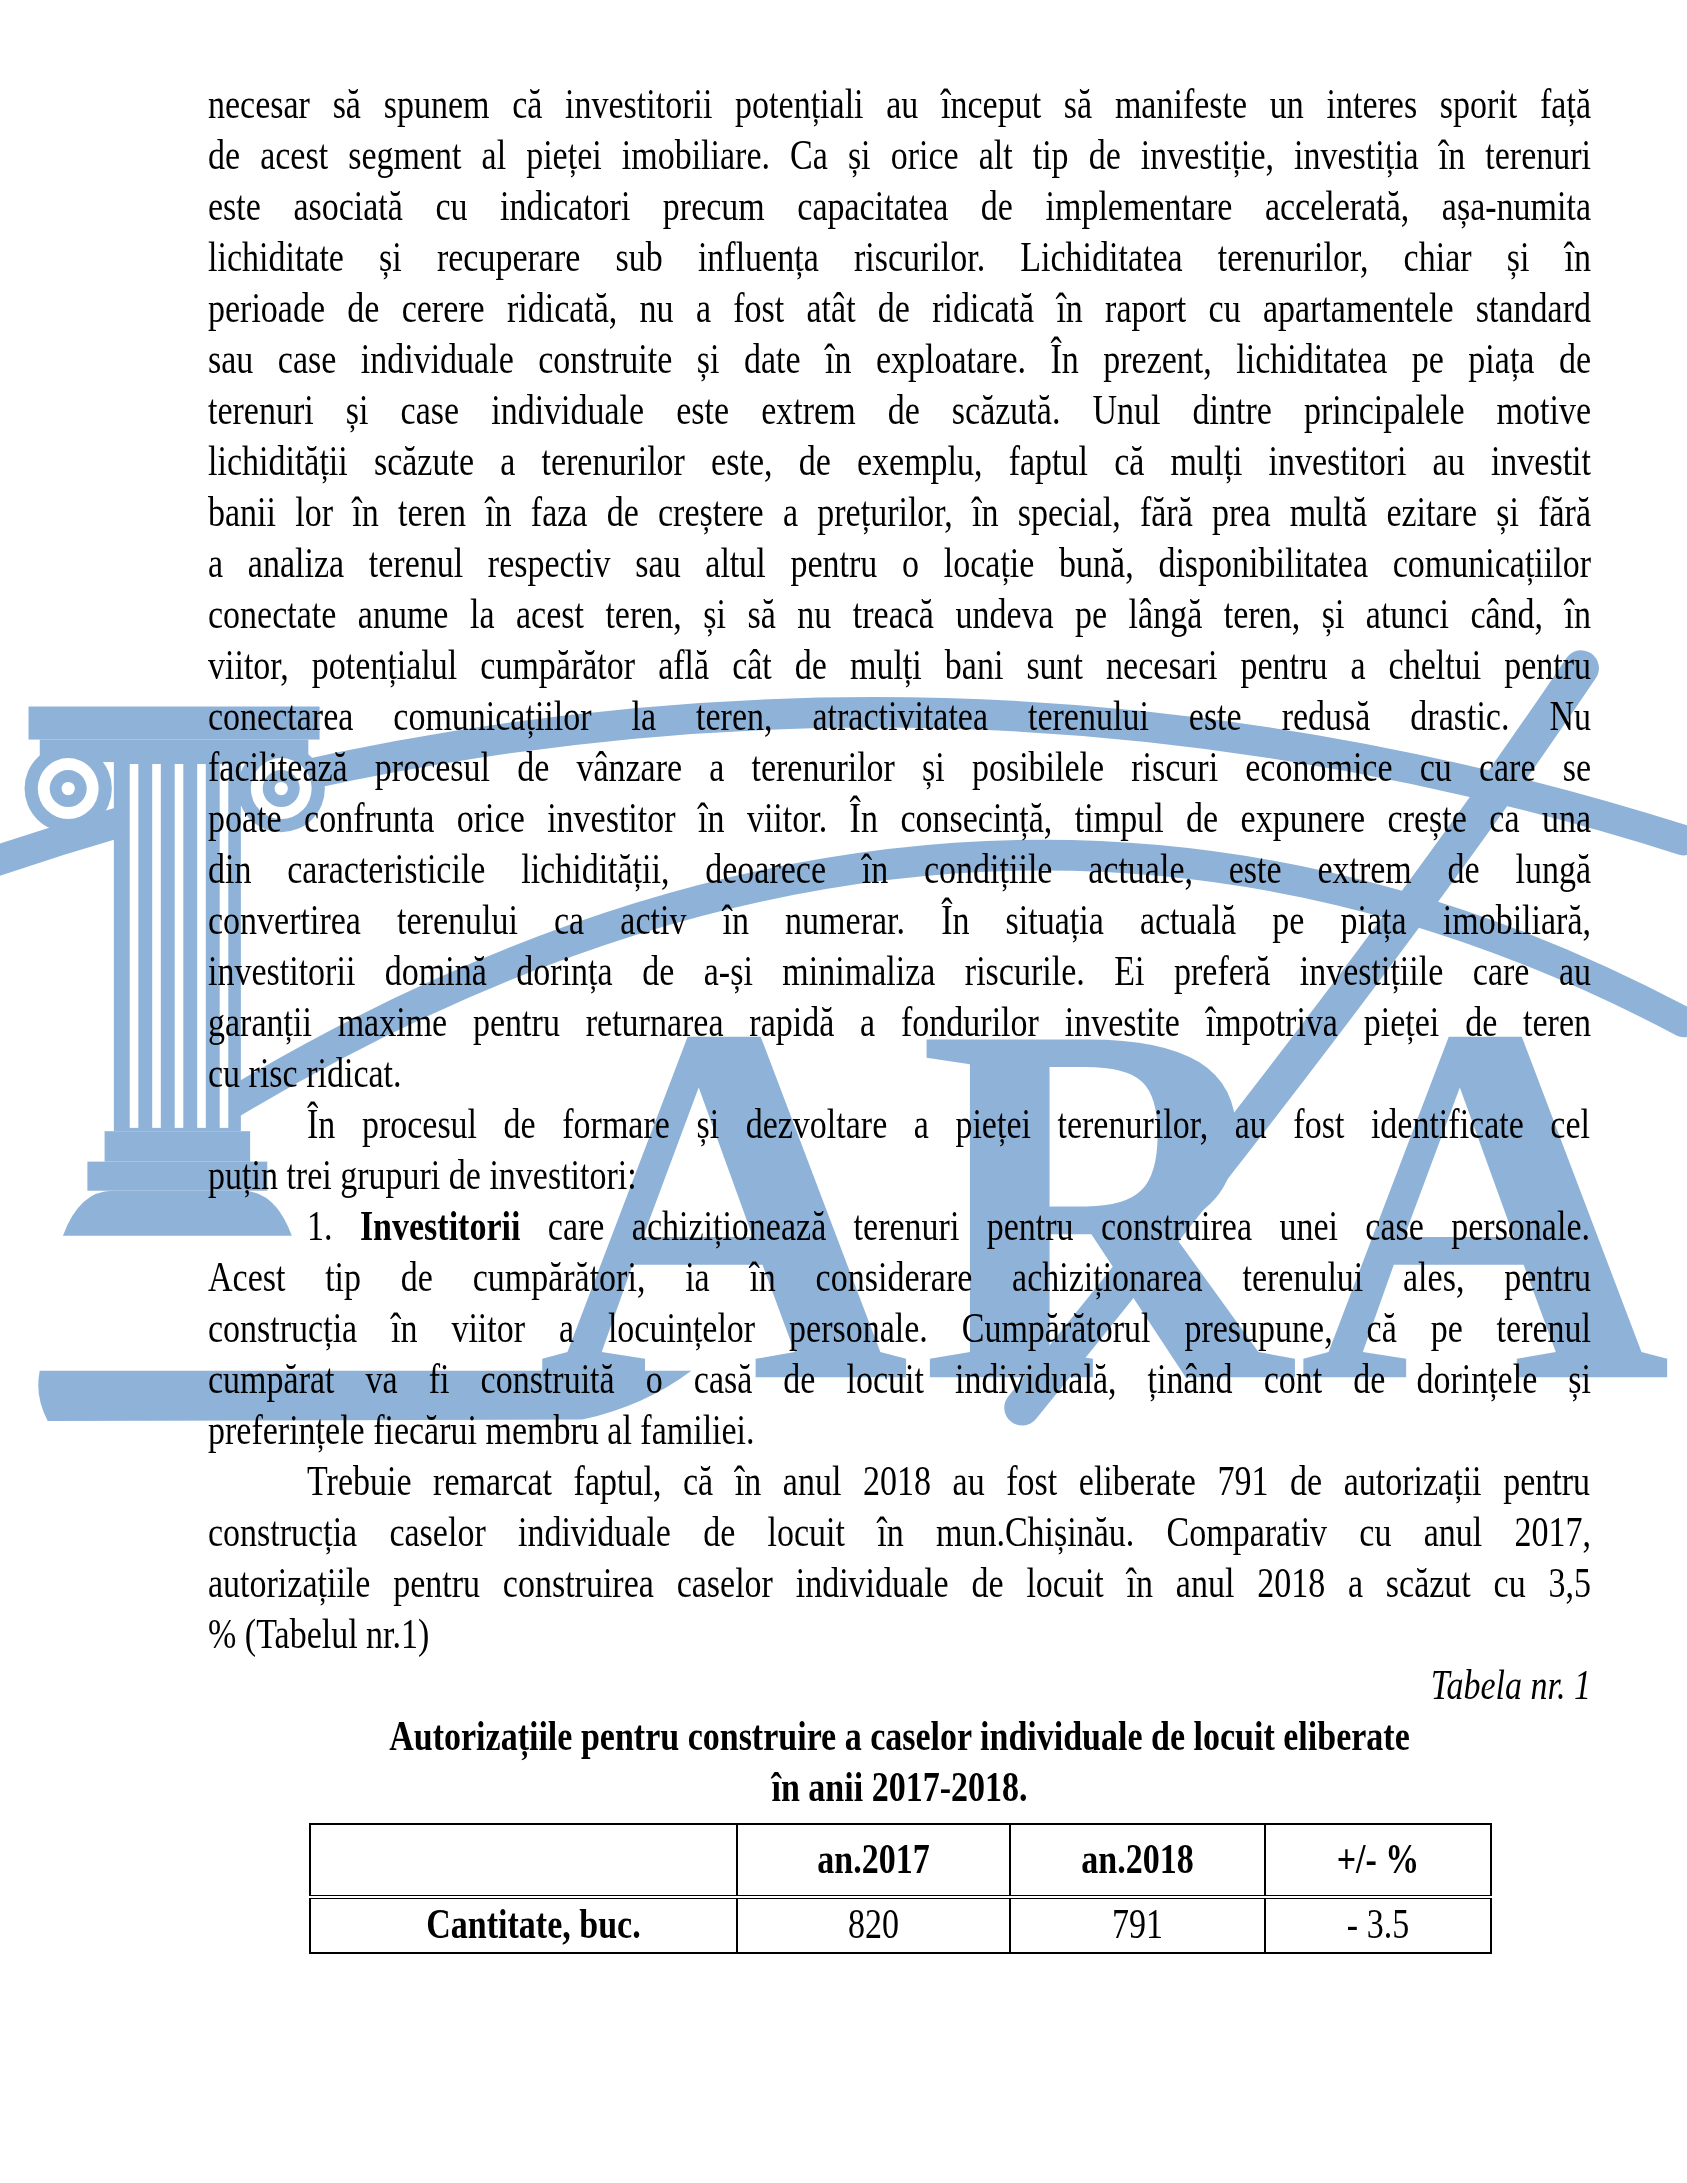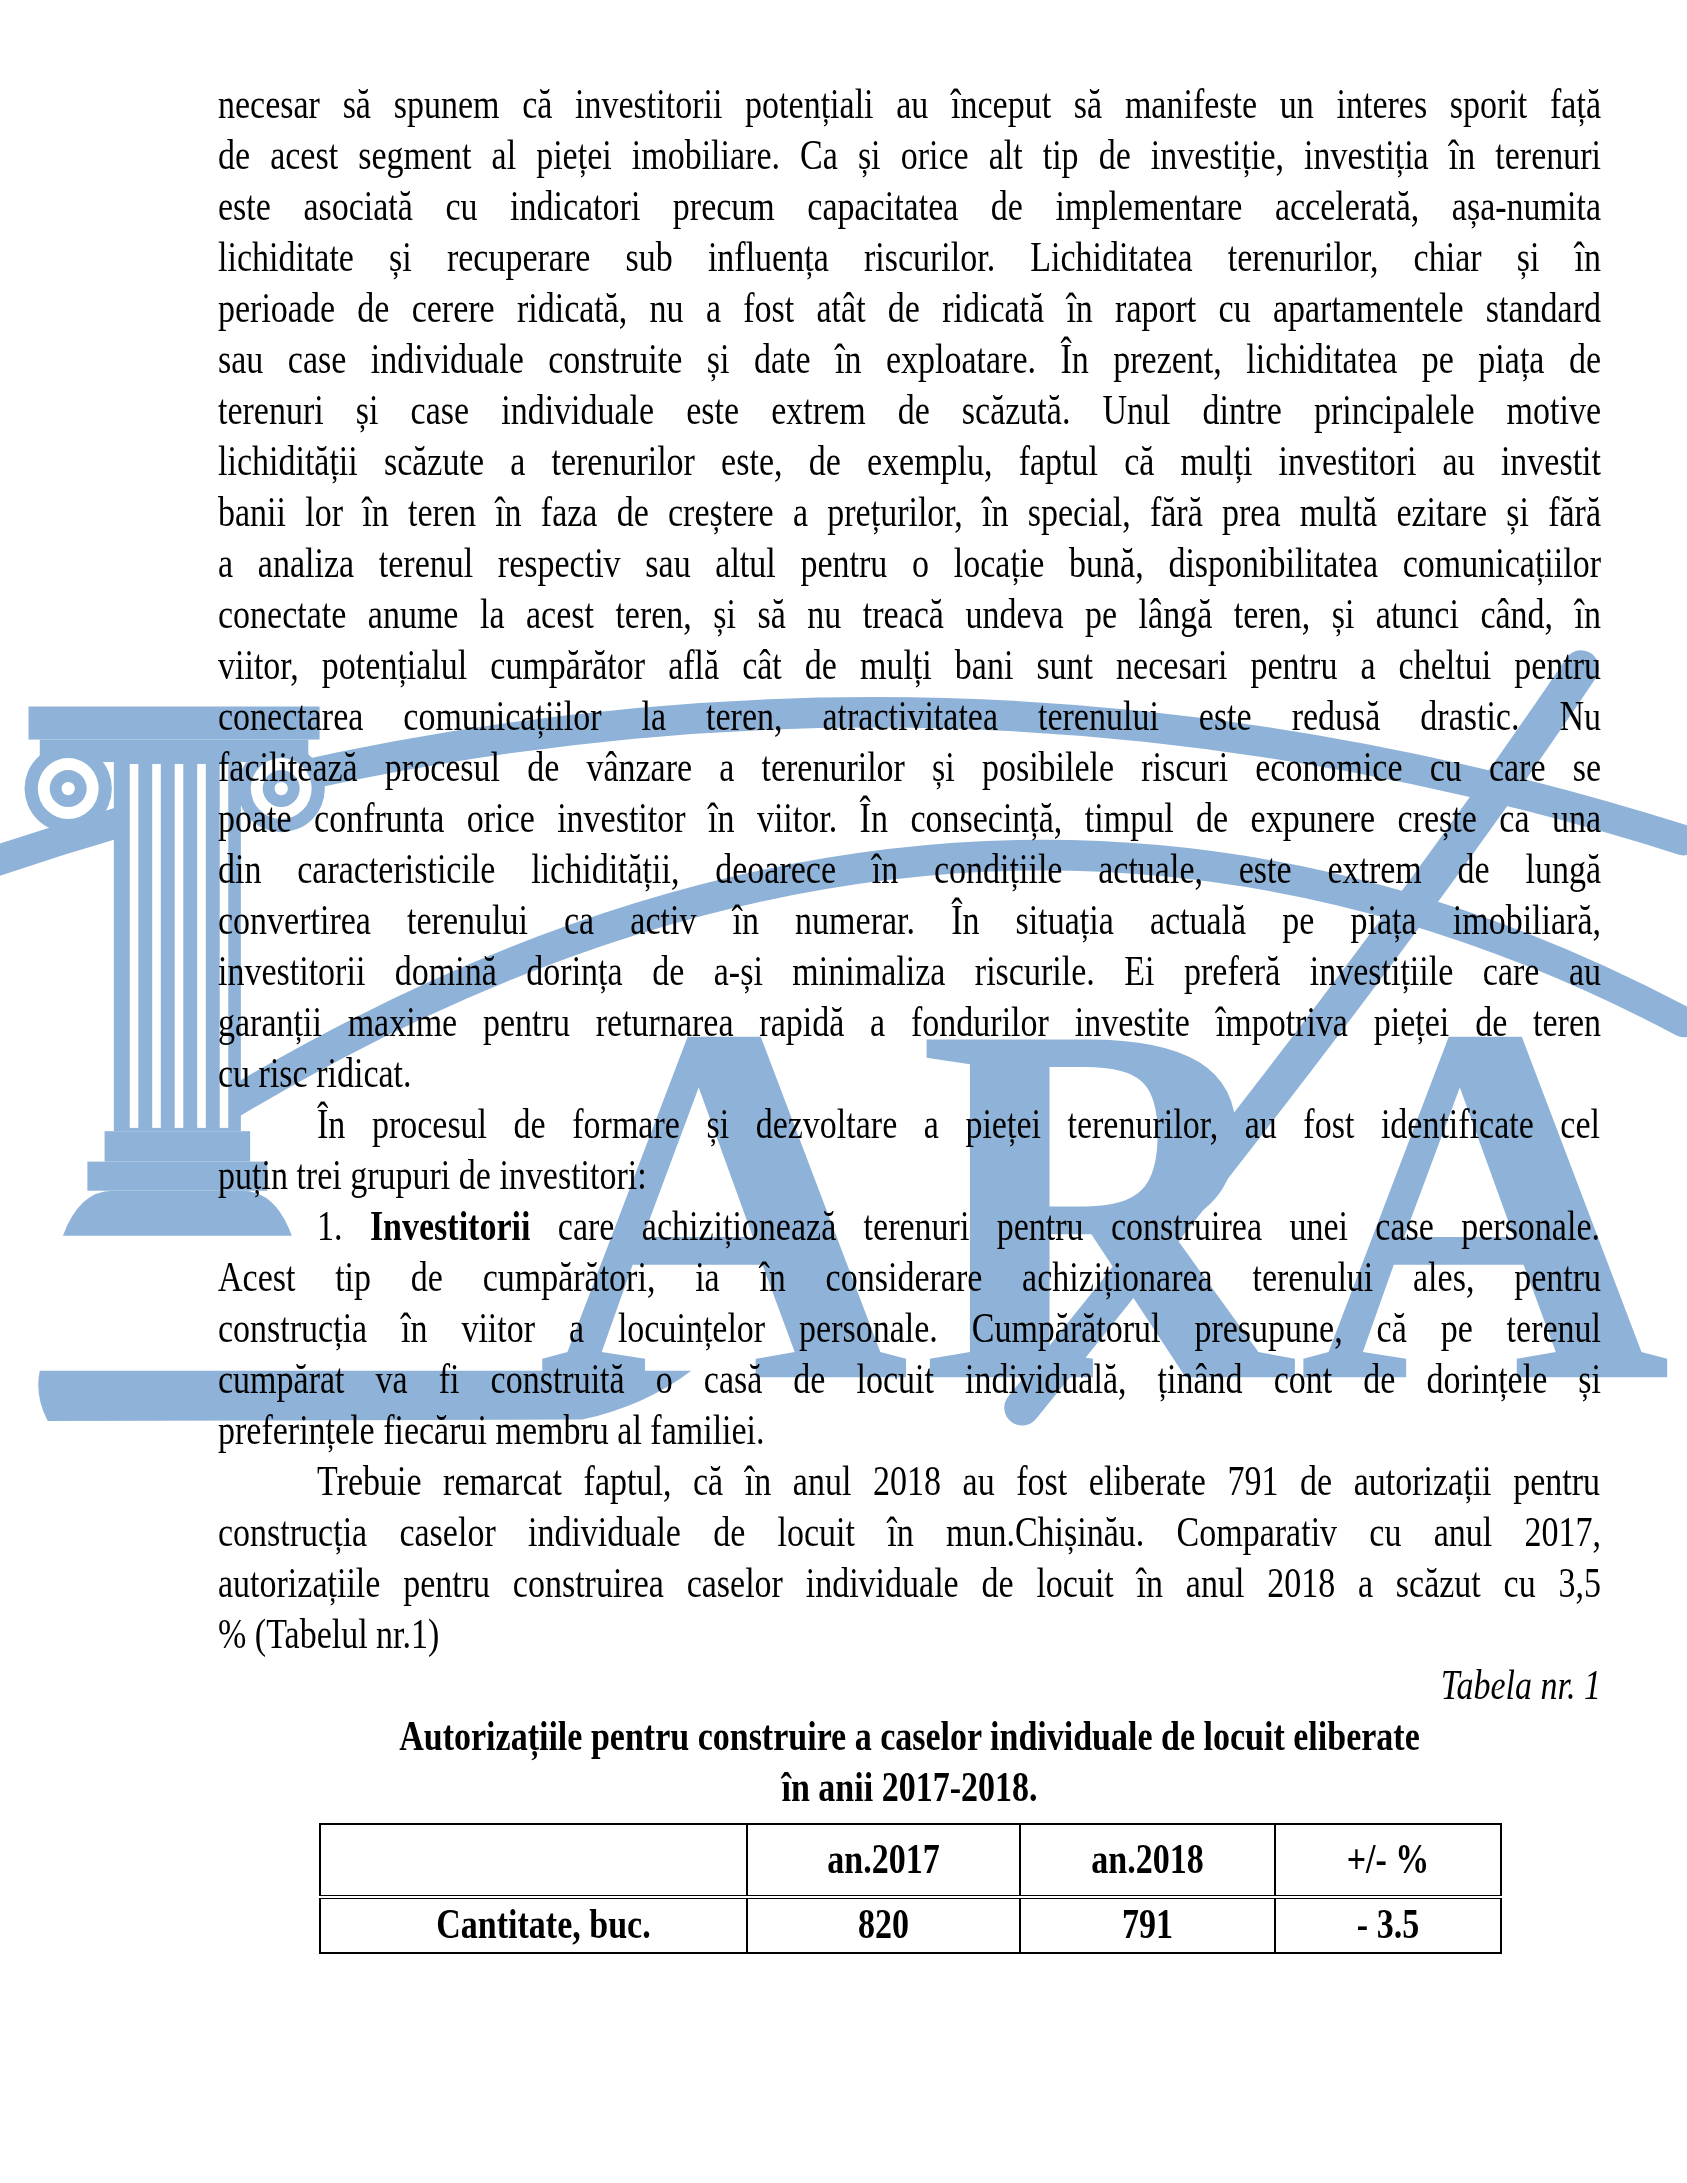--- a/index.html
+++ b/index.html
@@ -9,21 +9,21 @@
     background:#ffffff;
     overflow:hidden;
     font-family:"Liberation Serif", serif;
     color:#000;
   }
   .watermark {
     position:absolute; left:0; top:0; width:1687px; height:2183px;
     z-index:0;
   }
   .content {
-    position:absolute; left:218px; top:78px; width:1383px;
+    position:absolute; left:208px; top:78px; width:1383px;
     z-index:1;
   }
   .line {
     width:1383px; height:51px;
     font-size:34px; line-height:51px;
     text-align:justify; text-align-last:justify;
     transform:scaleY(1.22);
     white-space:normal;
   }
   .line.last { text-align:left; text-align-last:auto; }
@@ -35,21 +35,21 @@
     border-collapse:collapse;
     margin-left:101px; margin-top:10.6px;
     table-layout:fixed;
     font-size:34px;
   }
   table.datatable th, table.datatable td {
     border:2px solid #000;
     padding:0;
     text-align:center;
     vertical-align:middle;
-    font-weight:bold;
+    font-weight:normal;
   }
   table.datatable thead th {
     height:70px;
     border-bottom:4.6px double #000;
     font-weight:bold;
   }
   table.datatable tbody td { height:53px; }
   table.datatable td.rowhead { text-align:center; padding-left:20px; font-weight:bold; }
   .cellText { display:inline-block; transform:scaleY(1.22); }
 </style>

